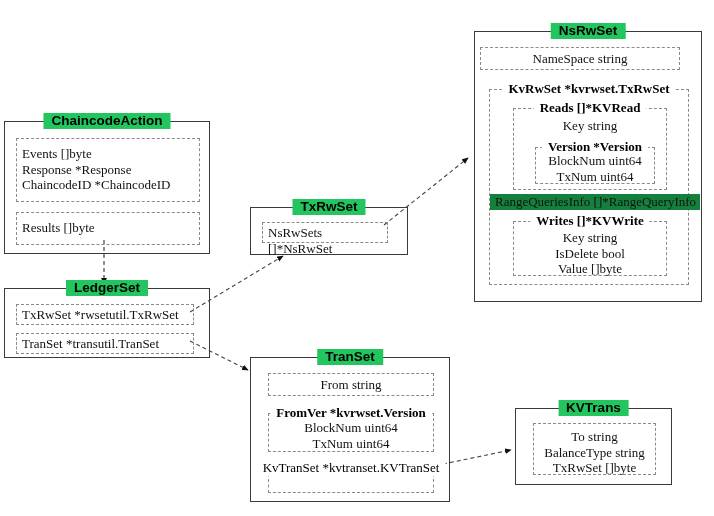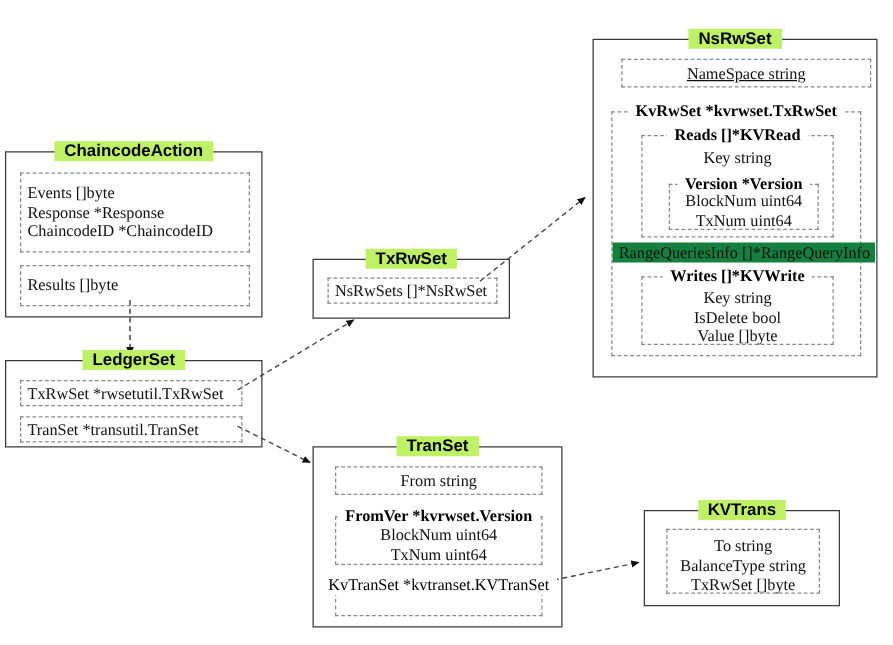--- a/index.html
+++ b/index.html
@@ -31,21 +31,21 @@
     position: absolute;
     box-sizing: border-box;
     border: 1.3px solid #3a3a3a;
     background: transparent;
   }
   .grp > .grp-title {
     position: absolute;
     top: -9px;
     left: 50%;
     transform: translateX(-50%);
-    background: #bef264;
+    background: #22c55e;
     padding: 0 8px;
     font-family: "Liberation Sans", "DejaVu Sans", sans-serif;
     font-weight: bold;
     font-size: 13.5px;
     line-height: 16px;
     white-space: nowrap;
     color: #000000;
   }
 
   
@@ -135,29 +135,29 @@
     </div>
 
     <div class="dbox" style="left:11px; top:90px; width:184px; height:33px;">
       <div class="fields left">Results []byte</div>
     </div>
   </div>
 
   <div class="grp" style="left:250px; top:207px; width:158px; height:48px;">
     <div class="grp-title">TxRwSet</div>
 
-    <div class="dbox" style="left:11px; top:14px; width:136px; height:21px;">
+    <div class="dbox" style="left:11px; top:14px; width:126px; height:21px;">
       <div class="fields left" style="padding-top:2px;">NsRwSets []*NsRwSet</div>
     </div>
   </div>
 
   <div class="grp" style="left:474px; top:31px; width:228px; height:271px;">
     <div class="grp-title">NsRwSet</div>
 
-    <div class="dbox" style="left:22px; top:15px; width:200px; height:23px;text-decoration:underline;">
+    <div class="dbox" style="left:5px; top:15px; width:200px; height:23px;">
       <div class="fields center" style="padding-top:3px;">NameSpace string</div>
     </div>
 
     <div class="dbox" style="left:14px; top:57px; width:200px; height:196px;">
       <div class="dbox-title">KvRwSet *kvrwset.TxRwSet</div>
 
       <div class="dbox" style="left:23px; top:18px; width:154px; height:82px;">
         <div class="dbox-title">Reads []*KVRead</div>
         <div class="fields center" style="padding-top:9px;">Key string</div>
 

